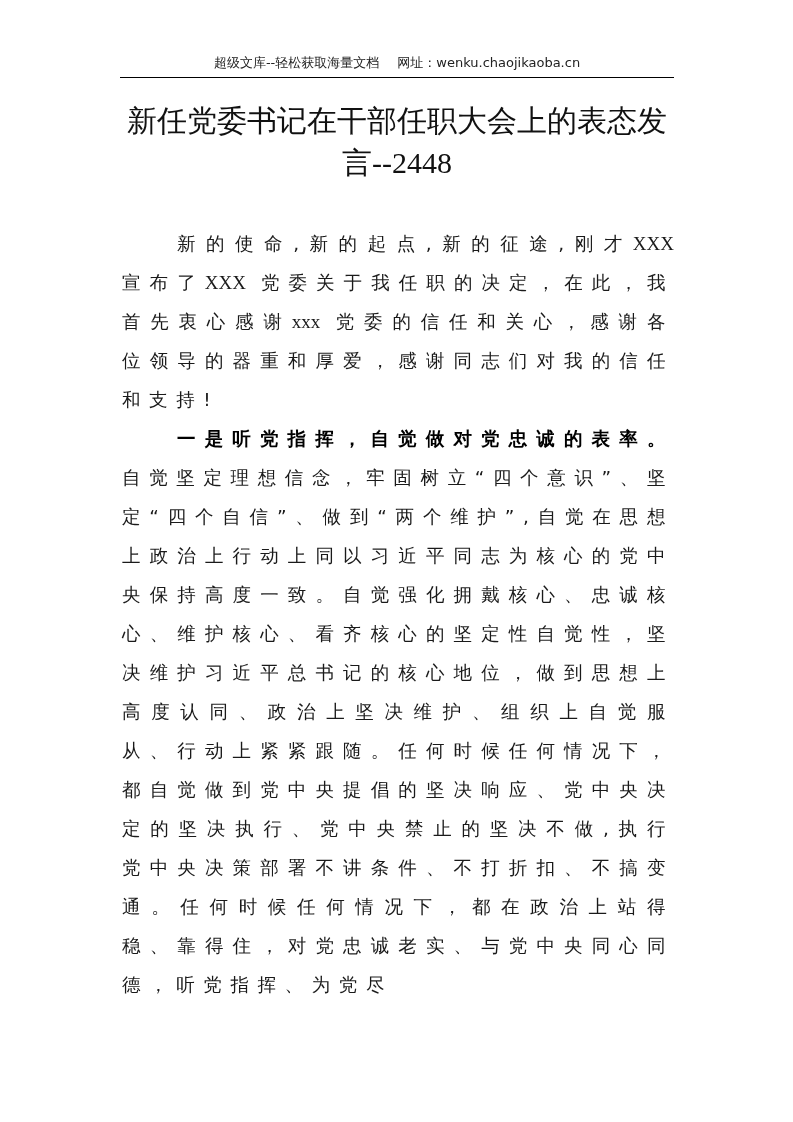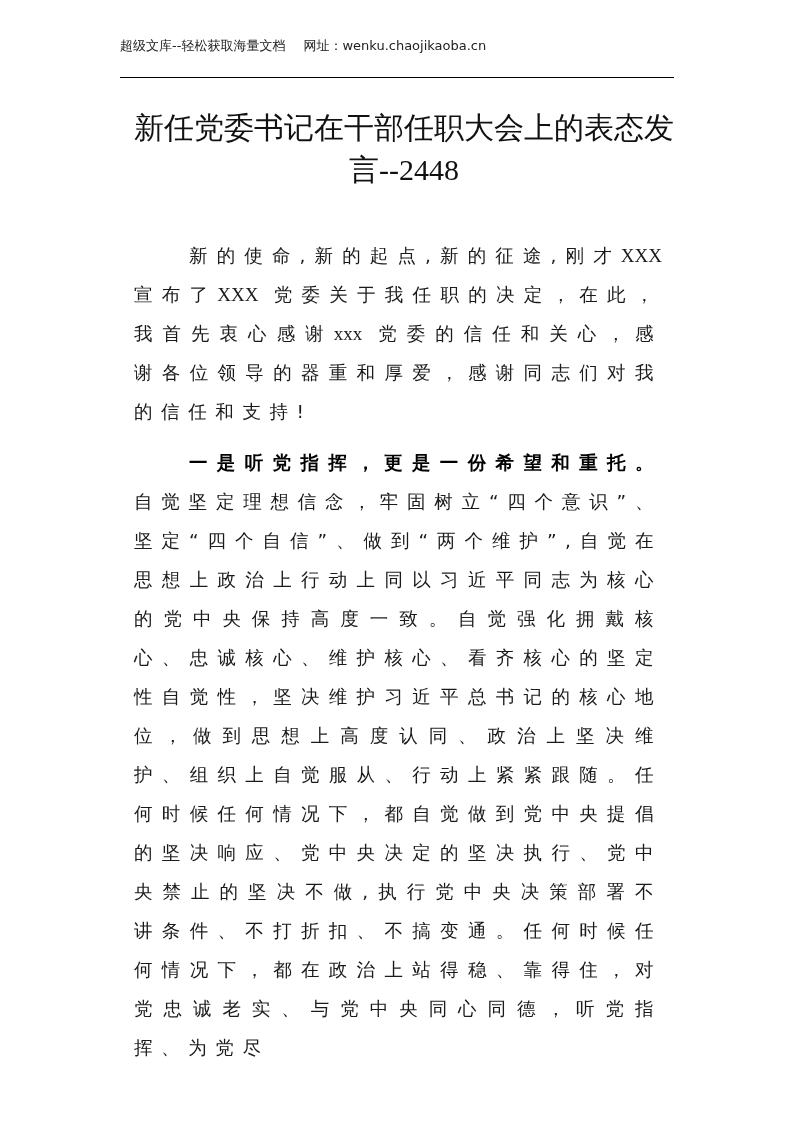--- a/index.html
+++ b/index.html
@@ -11,24 +11,24 @@
       width: 793px;
       height: 1122px;
       position: relative;
       overflow: hidden;
       font-family: "DejaVu Serif", "Liberation Serif", serif;
       color: #111111;
     }
     .header {
       position: absolute;
       left: 120px;
-      top: 37px;
+      top: 54px;
       width: 554px;
       height: 22px;
-      text-align: left;
+      text-align: center;
       font-family: "DejaVu Sans", "Liberation Sans", sans-serif;
       font-size: 13px;
       color: #222;
       white-space: nowrap;
     }
     .header .gap { display: inline-block; width: 18px; }
     .header-rule {
       position: absolute;
       left: 120px;
       top: 77px;
@@ -40,33 +40,33 @@
       position: absolute;
       left: 110px;
       top: 100px;
       width: 574px;
       text-align: center;
       font-family: "DejaVu Sans", "Liberation Sans", sans-serif;
       font-size: 30px;
       line-height: 42px;
       color: #111;
       font-weight: normal;
-      margin: 7px;
+      margin: 0;
     }
     .title .num {
       font-family: "Liberation Serif", "DejaVu Serif", serif;
     }
     .body-text {
       position: absolute;
       left: 122px;
       top: 224px;
       width: 552px;
     }
     .para {
-      margin: 12px;
+      margin: 0;
       font-size: 18.5px;
       line-height: 39px;
       letter-spacing: 8.6px;
       text-align: justify;
       text-indent: 55px;
       font-family: "DejaVu Sans", "Liberation Sans", sans-serif;
       color: #1a1a1a;
       word-break: break-all;
     }
     .para .latin {
@@ -89,14 +89,14 @@
 
 <h1 class="title">
   <span>新任党委书记在干部任职大会上的表态发</span><br>
   <span>言</span><span class="num">--2448</span>
 </h1>
 
 <div class="body-text">
   <p class="para"><span>新的使命,新的起点,新的征途,刚才</span><span class="latin">XXX</span> <span>宣布了</span><span class="latin">XXX</span> <span>党委关于我任职的决定，在此，我首先衷心感谢</span><span class="latin">xxx</span> <span>党委的信任和关心，感谢各位领导的器重和厚爱，感谢同志们对我的信任和支持!</span></p>
 
 
-  <p class="para"><strong>一是听党指挥，更是一份希望和重托。</strong><span>自觉坚定理想信念，牢固树立“四个意识”、坚定“四个自信”、做到“两个维护”,自觉在思想上政治上行动上同以习近平同志为核心的党中央保持高度一致。自觉强化拥戴核心、忠诚核心、维护核心、看齐核心的坚定性自觉性，坚决维护习近平总书记的核心地位，做到思想上高度认同、政治上坚决维护、组织上自觉服从、行动上紧紧跟随。任何时候任何情况下，都自觉做到党中央提倡的坚决响应、党中央决定的坚决执行、党中央禁止的坚决不做,执行党中央决策部署不讲条件、不打折扣、不搞变通。任何时候任何情况下，都在政治上站得稳、靠得住，对党忠诚老实、与党中央同心同德，听党指挥、为党尽</span></p>
+  <p class="para"><strong>一是听党指挥，自觉做对党忠诚的表率。</strong><span>自觉坚定理想信念，牢固树立“四个意识”、坚定“四个自信”、做到“两个维护”,自觉在思想上政治上行动上同以习近平同志为核心的党中央保持高度一致。自觉强化拥戴核心、忠诚核心、维护核心、看齐核心的坚定性自觉性，坚决维护习近平总书记的核心地位，做到思想上高度认同、政治上坚决维护、组织上自觉服从、行动上紧紧跟随。任何时候任何情况下，都自觉做到党中央提倡的坚决响应、党中央决定的坚决执行、党中央禁止的坚决不做,执行党中央决策部署不讲条件、不打折扣、不搞变通。任何时候任何情况下，都在政治上站得稳、靠得住，对党忠诚老实、与党中央同心同德，听党指挥、为党尽</span></p>
 </div>
 
 </body></html>

